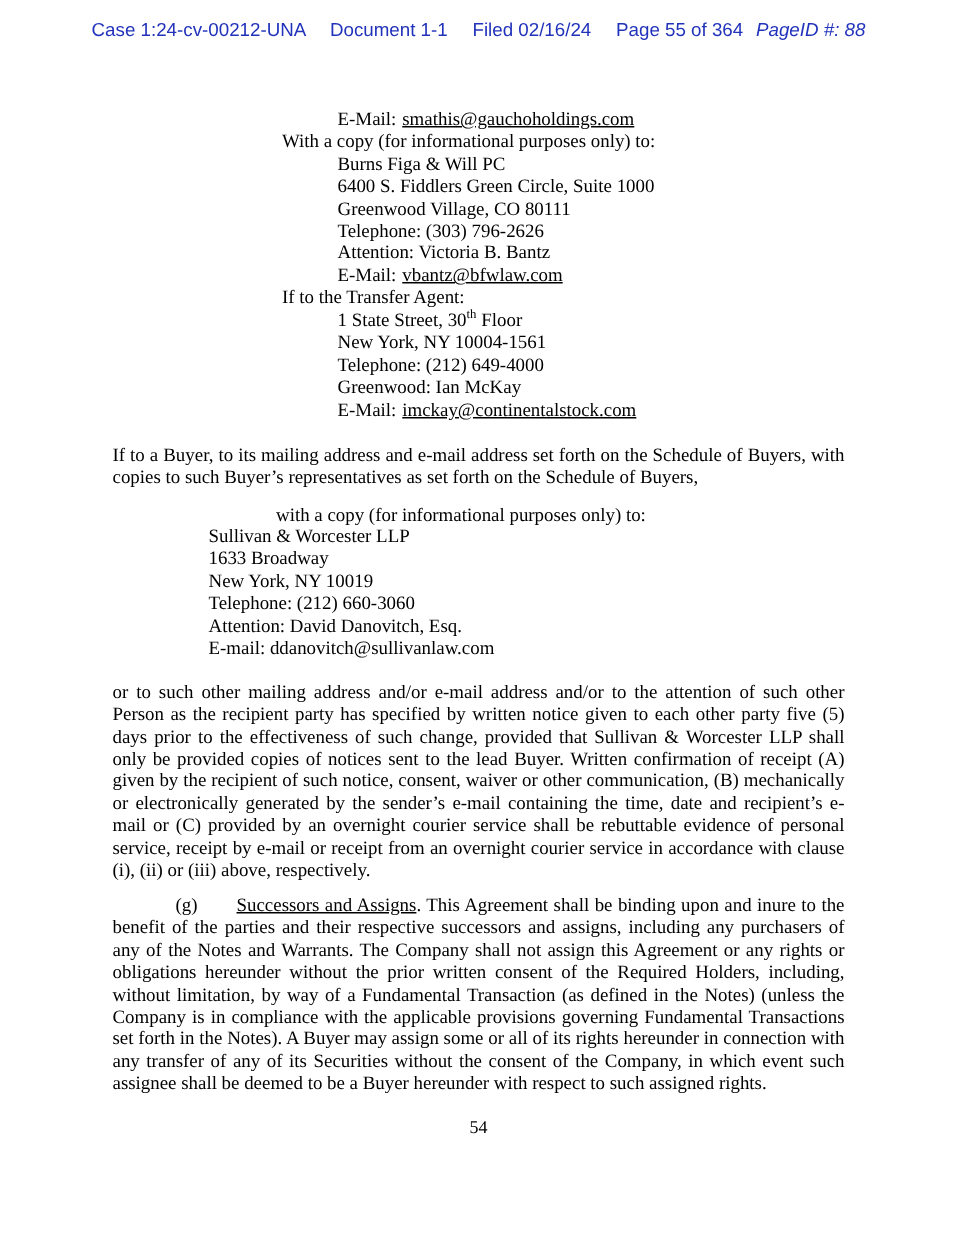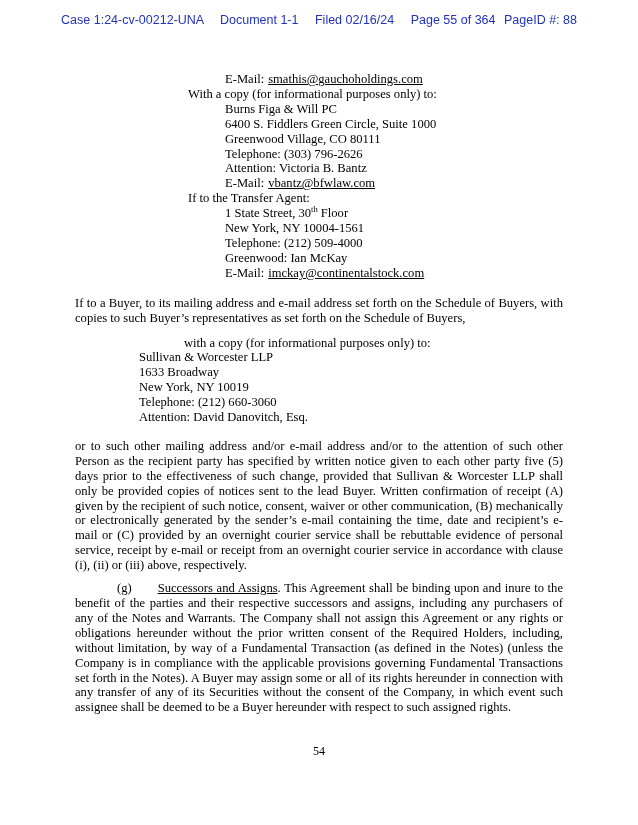--- a/index.html
+++ b/index.html
@@ -15,21 +15,21 @@
   }
   .stamp {
     padding-top: 13px;
     text-align: center;
     font-family: "Liberation Sans", sans-serif;
     font-size: 12.5px;
     color: #2233bb;
     white-space: nowrap;
   }
   .stamp span + span { margin-left: 13px; }
-  .stamp span.pageid { margin-left: 5px; }
+  .stamp span.pageid { margin-left: 5px; font-style: italic; }
   .content {
     margin: 45px 75px 0 75px;
     font-size: 12.6px;
     line-height: 14.9px;
   }
   .ind1a { margin-left: 113px; }
   .ind2a { margin-left: 150px; }
   .ind1b { margin-left: 109px; }
   .ind2b { margin-left: 64px; }
   .u { text-decoration: underline; }
@@ -72,32 +72,33 @@
     <div class="ind2a">Burns Figa &amp; Will PC</div>
     <div class="ind2a">6400 S. Fiddlers Green Circle, Suite 1000</div>
     <div class="ind2a">Greenwood Village, CO 80111</div>
     <div class="ind2a">Telephone: (303) 796-2626</div>
     <div class="ind2a">Attention: Victoria B. Bantz</div>
     <div class="ind2a"><span class="lbl">E-Mail:</span><span class="u">vbantz@bfwlaw.com</span></div>
 
     <div class="ind1a">If to the Transfer Agent:</div>
     <div class="ind2a"><span>1 State Street, 30</span><sup>th</sup><span> Floor</span></div>
     <div class="ind2a">New York, NY 10004-1561</div>
-    <div class="ind2a">Telephone: (212) 509-4000</div>
+    <div class="ind2a">Telephone: (212) 649-4000</div>
     <div class="ind2a">Greenwood: Ian McKay</div>
     <div class="ind2a"><span class="lbl">E-Mail:</span><span class="u">imckay@continentalstock.com</span></div>
 
     <p class="para mt-buyer">If to a Buyer, to its mailing address and e-mail address set forth on the Schedule of Buyers, with copies to such Buyer’s representatives as set forth on the Schedule of Buyers,</p>
 
     <div class="ind1b mt-copy">with a copy (for informational purposes only) to:</div>
     <div class="ind2b">Sullivan &amp; Worcester LLP</div>
     <div class="ind2b">1633 Broadway</div>
     <div class="ind2b">New York, NY 10019</div>
     <div class="ind2b">Telephone: (212) 660-3060</div>
     <div class="ind2b">Attention: David Danovitch, Esq.</div>
+    <div class="ind2b">E-mail: ddanovitch@sullivanlaw.com</div>
 
     <p class="para mt-change">or to such other mailing address and/or e-mail address and/or to the attention of such other Person as the recipient party has specified by written notice given to each other party five (5) days prior to the effectiveness of such change, provided that Sullivan &amp; Worcester LLP shall only be provided copies of notices sent to the lead Buyer. Written confirmation of receipt (A) given by the recipient of such notice, consent, waiver or other communication, (B) mechanically or electronically generated by the sender’s e-mail containing the time, date and recipient’s e-mail or (C) provided by an overnight courier service shall be rebuttable evidence of personal service, receipt by e-mail or receipt from an overnight courier service in accordance with clause (i), (ii) or (iii) above, respectively.</p>
 
     <p class="para mt-succ"><span>(g)</span><span class="tab"></span><span class="u">Successors and Assigns</span><span>. This Agreement shall be binding upon and inure to the benefit of the parties and their respective successors and assigns, including any purchasers of any of the Notes and Warrants. The Company shall not assign this Agreement or any rights or obligations hereunder without the prior written consent of the Required Holders, including, without limitation, by way of a Fundamental Transaction (as defined in the Notes) (unless the Company is in compliance with the applicable provisions governing Fundamental Transactions set forth in the Notes). A Buyer may assign some or all of its rights hereunder in connection with any transfer of any of its Securities without the consent of the Company, in which event such assignee shall be deemed to be a Buyer hereunder with respect to such assigned rights.</span></p>
 
   </div>
 
   <div class="pagenum">54</div>
 
 </div>

